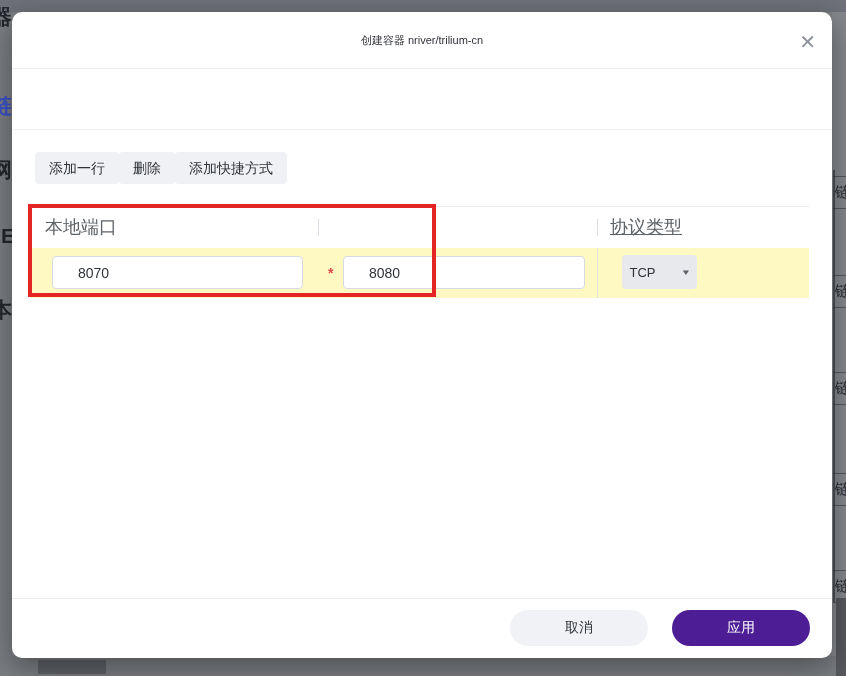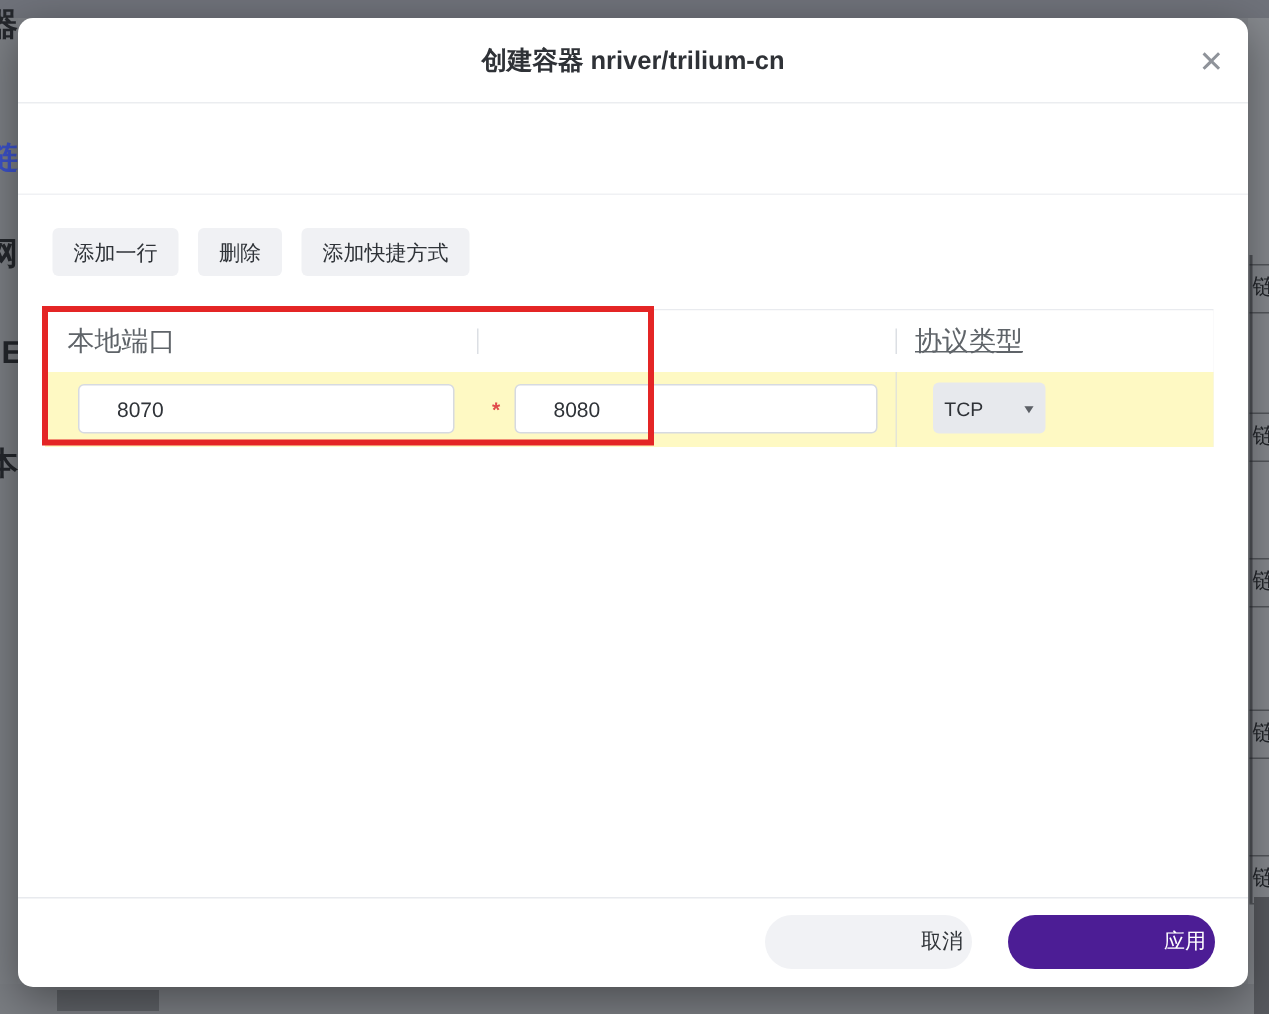--- a/index.html
+++ b/index.html
@@ -16,36 +16,36 @@
   .bg-glyph.blue{color:#3c52cb;}
   .bg-glyph.small{font-size:15px;line-height:16px;font-weight:normal;color:#212429;}
   .bg-vline{position:absolute;left:833px;top:170px;width:2px;height:432px;background:rgba(35,38,44,.55);z-index:1;}
   .bg-hline{position:absolute;left:833px;width:13px;height:1px;background:rgba(35,38,44,.5);z-index:1;}
   .bg-block{position:absolute;z-index:1;}
 
   
   .modal{position:absolute;left:12px;top:12px;width:820px;height:646px;background:#ffffff;
          border-radius:10px;box-shadow:0 8px 30px rgba(0,0,0,.40);z-index:2;}
   .modal-header{height:57px;border-bottom:1px solid #ebedf0;display:flex;align-items:center;
-                justify-content:center;font-size:17px;font-weight:bold;color:#2f3237;}
+                justify-content:center;font-size:11px;font-weight:normal;color:#2f3237;}
   .close-btn{position:absolute;right:14px;top:18px;border:none;background:transparent;cursor:pointer;
              font-size:20px;color:#8f939a;line-height:20px;padding:2px;}
 
   
   .tabs{position:absolute;left:23px;top:61px;height:44px;display:flex;align-items:center;gap:19px;}
   .tab{position:relative;font-size:15px;font-weight:bold;color:#2c3036;line-height:18px;cursor:pointer;white-space:nowrap;}
   .tab-sep{width:1px;height:15px;background:#d9dce1;}
   .tab.active::after{content:"";position:absolute;left:1px;right:1px;bottom:-12px;height:3px;
                      border-radius:2px;background:#4659d6;}
   .tab.annotated::before{content:"";position:absolute;top:-13px;bottom:-26px;left:-10px;right:-9px;
                          border:4px solid #e42525;pointer-events:none;}
   .tabs-divider{position:absolute;left:0;right:0;top:117px;height:1px;background:#f0f1f4;}
 
   
-  .toolbar{position:absolute;left:23px;top:140px;display:flex;gap:13px;}
+  .toolbar{position:absolute;left:23px;top:140px;display:flex;gap:0;}
   .tool-btn{height:32px;line-height:32px;padding:0 14px;background:#f0f1f4;border:none;border-radius:4px;
             font-size:14px;color:#2f3338;cursor:pointer;white-space:nowrap;}
 
   
   .port-table{position:absolute;left:18px;top:194px;width:779px;border-top:1px solid #e9ebef;}
   .pt-right-border{position:absolute;right:0;top:0;height:91px;width:1px;background:#e9ebef;}
   .pt-header{position:relative;height:41px;background:#fff;}
   .pt-h-cell{position:absolute;top:0;line-height:41px;font-size:18px;color:#5f6469;}
   .pt-h-sep{position:absolute;top:12px;width:1px;height:17px;background:#dcdfe4;}
   .pt-row{position:relative;height:50px;background:#fef9c3;}
@@ -58,21 +58,21 @@
                    font-size:13px;color:#2f3237;cursor:pointer;}
   .chevron{font-size:8px;color:#5c6066;transform:scaleX(1.3);}
 
   
   .annotation-box{position:absolute;border:4px solid #e42525;pointer-events:none;z-index:5;}
   .annotation-table{left:16px;top:192px;width:408px;height:93px;}
 
   
   .footer-divider{position:absolute;left:0;right:0;top:586px;height:1px;background:#e8eaee;}
   .footer-btn{position:absolute;top:598px;width:138px;height:36px;border:none;border-radius:18px;
-              font-size:14px;cursor:pointer;text-align:right;}
+              font-size:14px;cursor:pointer;}
   .cancel-btn{left:498px;background:#f1f2f5;color:#2f3338;}
   .apply-btn{left:660px;background:#4c1d95;color:#ffffff;}
 </style>
 </head>
 <body>
 
 <div class="stage">
 
   <div class="bg-strip bg-left"></div>
   <div class="bg-strip bg-right"></div>

